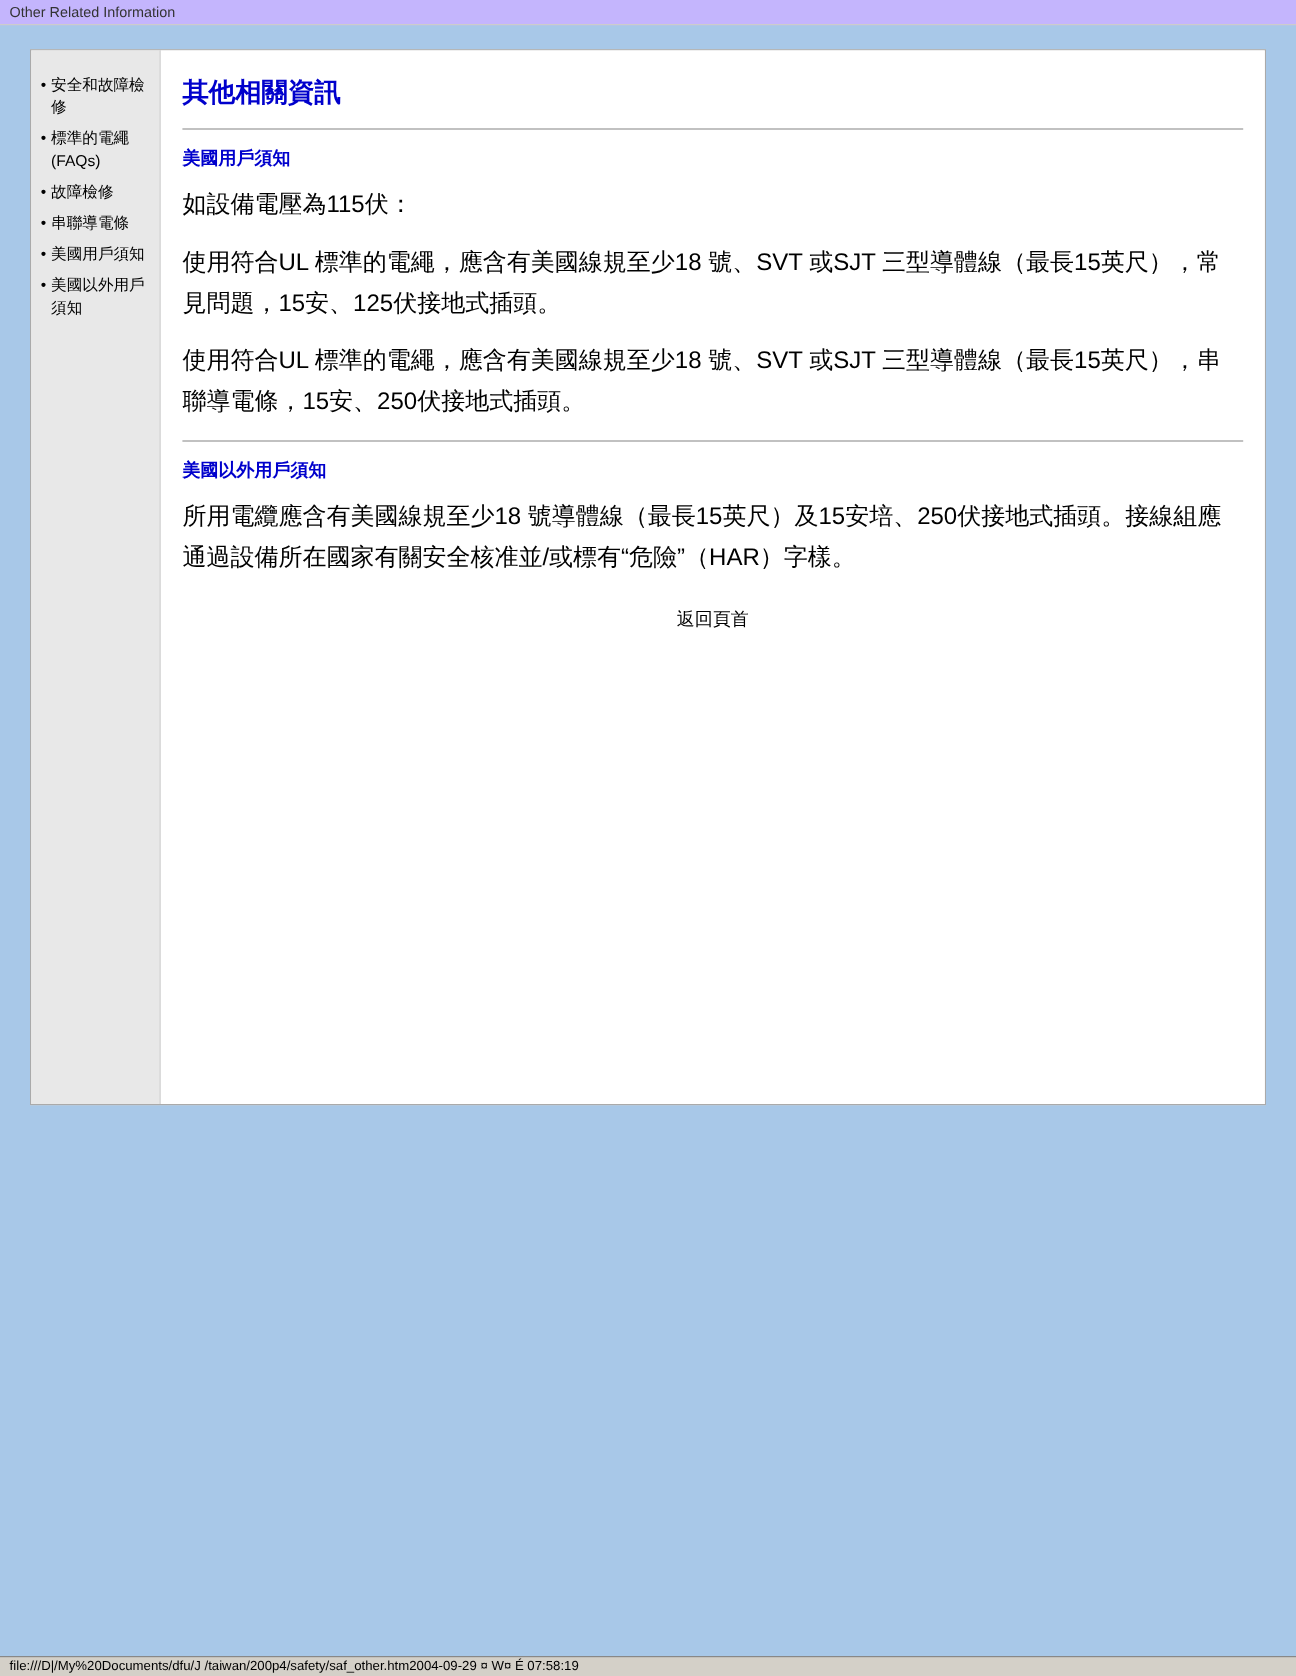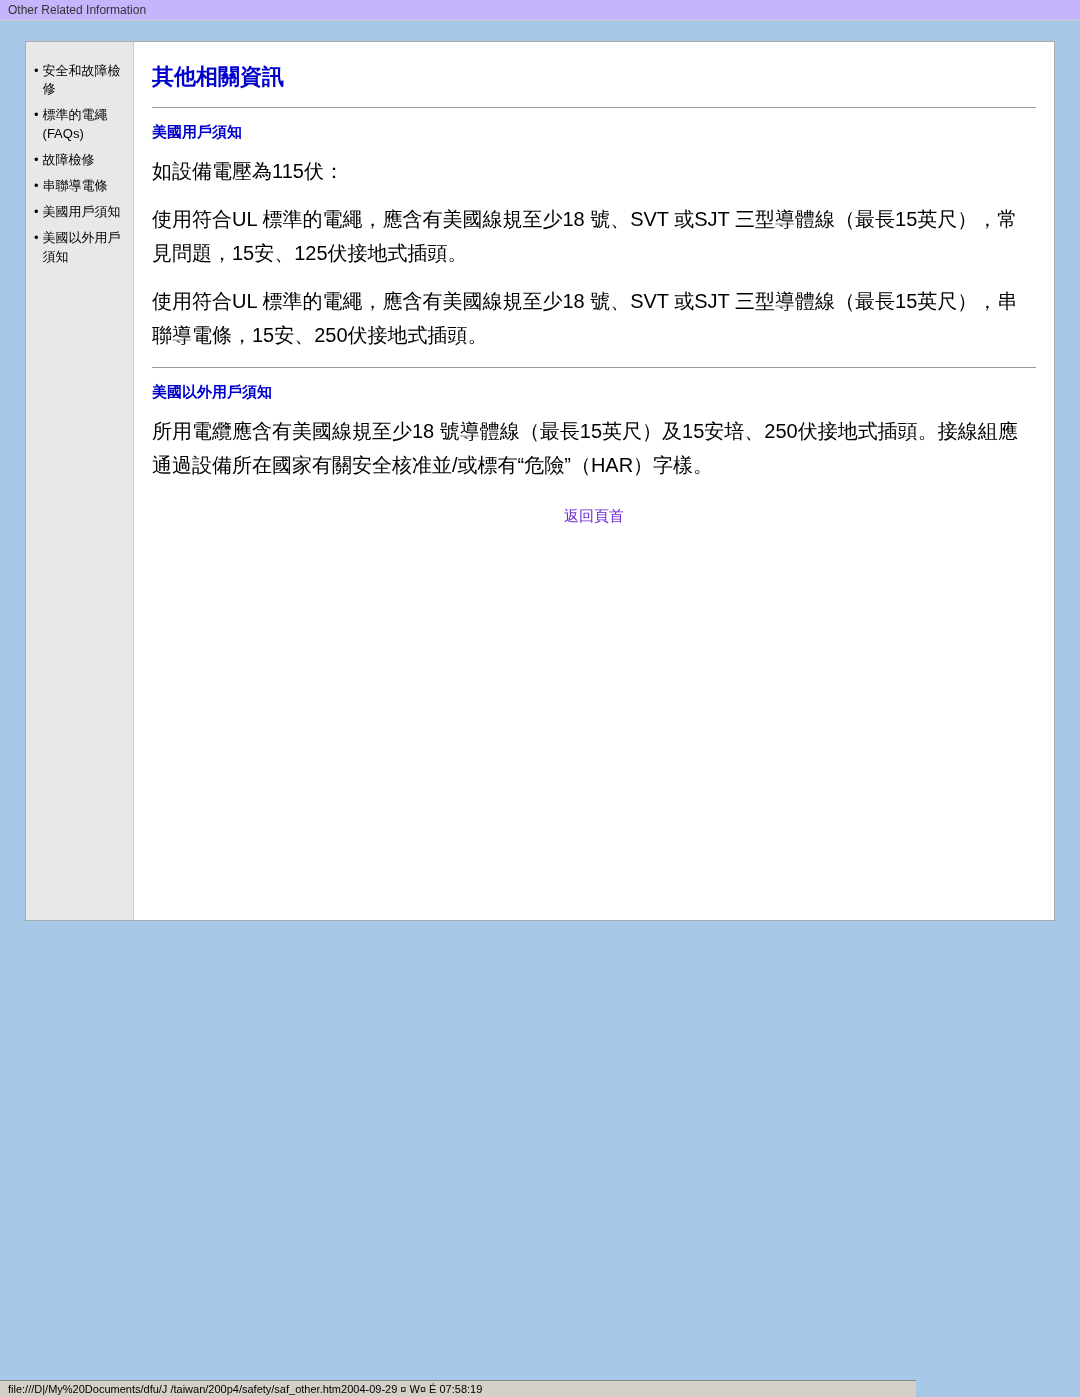--- a/index.html
+++ b/index.html
@@ -110,31 +110,31 @@
       color: #000;
     }
 
     .back-to-top {
       text-align: center;
       margin-top: 25px;
       margin-bottom: 20px;
     }
 
     .back-to-top a {
-      color: #6d28d9;
+      color: #000000;
       font-size: 15px;
       text-decoration: none;
     }
 
     
     .status-bar {
       position: fixed;
       bottom: 0;
       left: 0;
-      width: 916px;
+      width: 1080px;
       background-color: #d4d0c8;
       border-top: 1px solid #888;
       padding: 2px 8px;
       font-size: 11px;
       color: #000;
       display: flex;
       align-items: center;
     }
   </style>
 </head>

